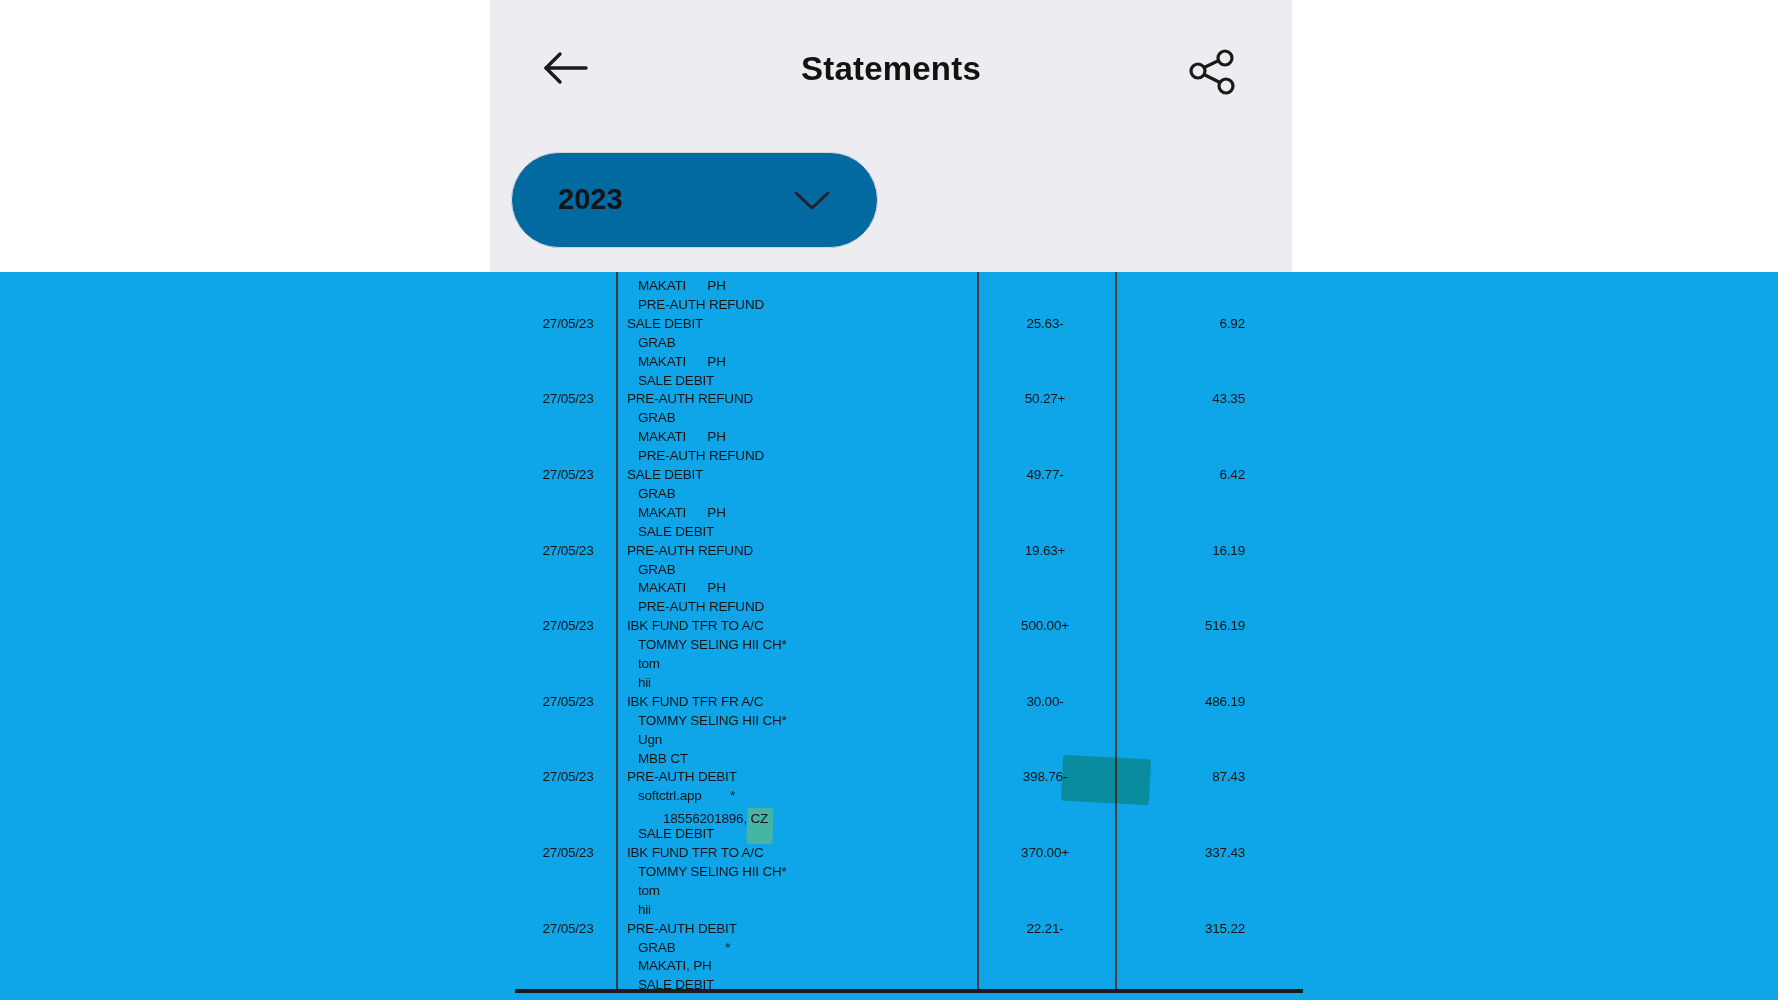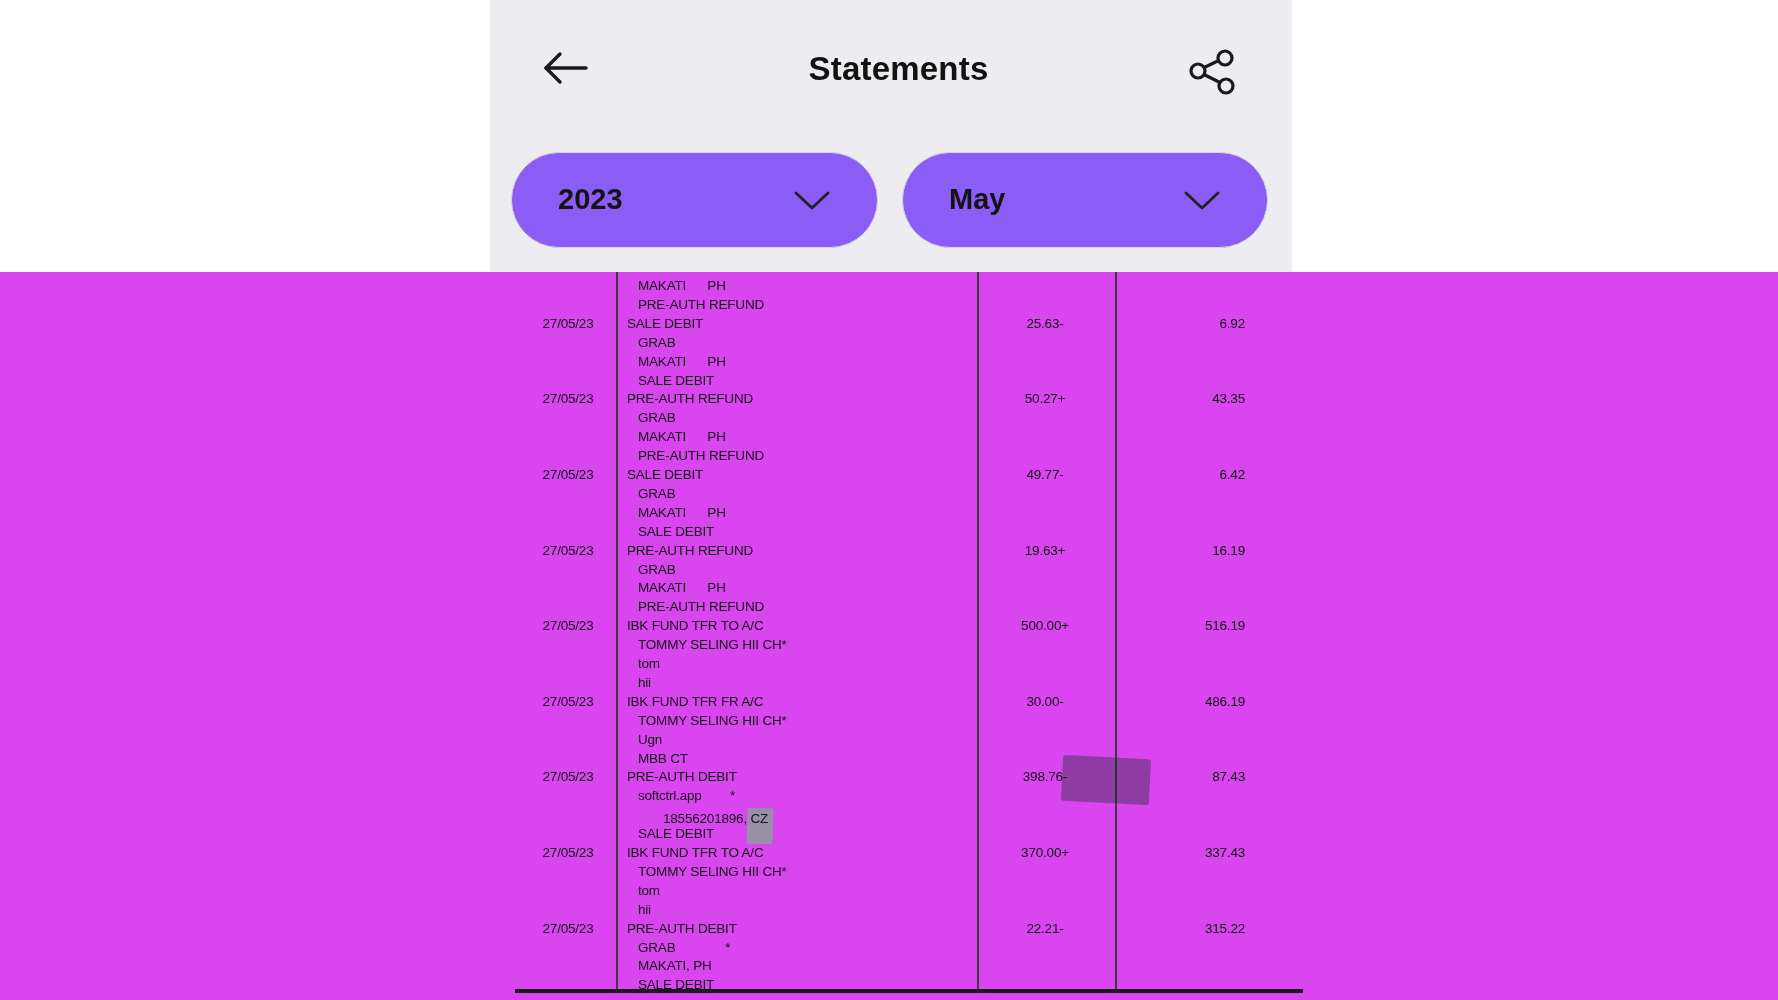--- a/index.html
+++ b/index.html
@@ -5,41 +5,41 @@
   html,body{margin:0;padding:0;background:#ffffff;}
   .screen{
     position:relative;width:1778px;height:1000px;background:#ffffff;overflow:hidden;
     font-family:"Liberation Sans","DejaVu Sans",sans-serif;color:#161616;
   }
   
   .header-card{
     position:absolute;left:490px;top:0;width:802px;height:272px;
     background:#edecf0;
   }
-  .hdr-row{position:absolute;left:0;top:0;width:100%;height:110px;padding-left:15px;}
+  .hdr-row{position:absolute;left:0;top:0;width:100%;height:110px;}
   .back-btn{position:absolute;left:50px;top:48px;width:50px;height:40px;cursor:pointer;}
   .hdr-title{
     position:absolute;left:0;top:50px;width:100%;text-align:center;
     font-size:33px;font-weight:700;color:#121212;letter-spacing:0.2px;
   }
   .share-btn{position:absolute;left:696px;top:40px;width:54px;height:60px;cursor:pointer;}
   
   .pill{
-    position:absolute;top:152px;height:96px;background:#8b5cf6;
+    position:absolute;top:152px;height:96px;background:#0369a1;
     border:1.5px solid #d9d7dc;border-radius:50px;box-sizing:border-box;cursor:pointer;
   }
   .pill-year{left:21px;width:367px;}
   .pill-month{left:412px;width:366px;}
   .pill-label{
     position:absolute;left:46px;top:0;height:93px;line-height:93px;
     font-size:29px;font-weight:700;color:#141414;
   }
   .pill-chevron{position:absolute;right:46px;top:37px;width:38px;height:22px;}
   
-  .statement{position:absolute;left:0;top:272px;width:1778px;height:728px;background:#d946ef;}
+  .statement{position:absolute;left:0;top:272px;width:1778px;height:728px;background:#0ea5e9;}
   .vline{position:absolute;top:0;width:1.6px;height:719px;background:#3c3c3c;}
   .vline-a{left:616px;}
   .vline-b{left:977px;}
   .vline-c{left:1115px;}
   .bottom-line{position:absolute;left:515px;top:717px;width:788px;height:4px;background:#1b1b1b;}
   .srow{position:absolute;left:0;width:1778px;height:19px;font-size:13.5px;line-height:19px;letter-spacing:-0.2px;color:#151515;}
   .c-date{position:absolute;left:530px;width:76px;text-align:center;white-space:pre;}
   .c-desc{position:absolute;left:627px;white-space:pre;}
   .c-desc.cont{left:638px;}
   .c-amt{position:absolute;left:985px;width:120px;text-align:center;white-space:pre;}
@@ -88,28 +88,20 @@
     </div>
 
     <div class="pill pill-year">
       <span class="pill-label">2023</span>
       <span class="pill-chevron">
         <svg width="38" height="22" viewBox="0 0 38 22">
           <polyline points="3,3 19,18 35,3" fill="none" stroke="#222" stroke-width="2.8" stroke-linecap="round" stroke-linejoin="round"></polyline>
         </svg>
       </span>
     </div>
-    <div class="pill pill-month">
-      <span class="pill-label">May</span>
-      <span class="pill-chevron">
-        <svg width="38" height="22" viewBox="0 0 38 22">
-          <polyline points="3,3 19,18 35,3" fill="none" stroke="#222" stroke-width="2.8" stroke-linecap="round" stroke-linejoin="round"></polyline>
-        </svg>
-      </span>
-    </div>
   </div>
 
   <div class="statement">
     <div class="vline vline-a"></div>
     <div class="vline vline-b"></div>
     <div class="vline vline-c"></div>
     <div id="statement-rows">
         <div class="srow" style="top: 4px;">
           <span class="c-desc cont">MAKATI      PH</span>
         </div>

